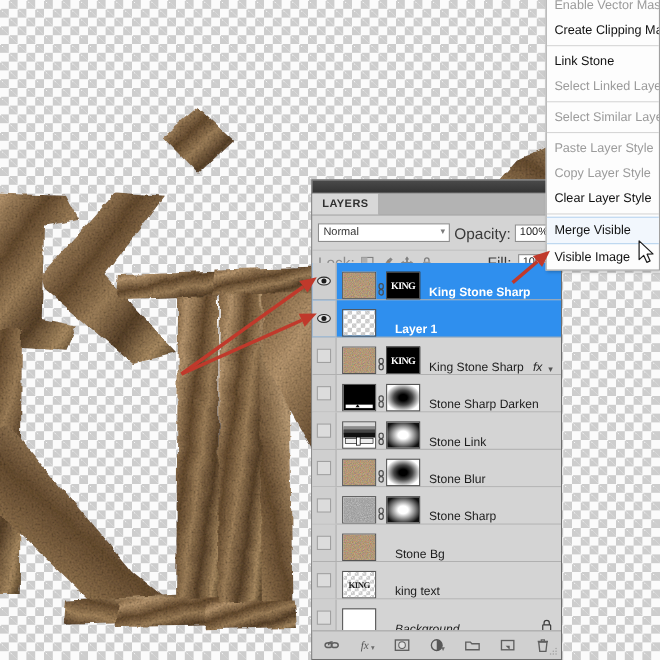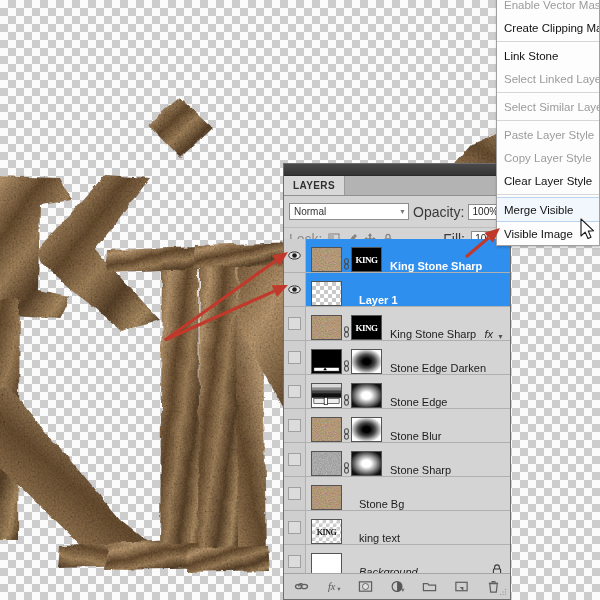--- a/index.html
+++ b/index.html
@@ -354,21 +354,21 @@
             <path d="M14 19 l2 3 h-4 z" fill="#000"></path>
           </svg>
         </div>
         <div class="chain"><svg width="7" height="12" viewBox="0 0 7 12">
             <rect x="1.6" y="0.8" width="3.8" height="5" rx="1.9" fill="none" stroke="#4a4a4a" stroke-width="1.1"></rect>
             <rect x="1.6" y="6.2" width="3.8" height="5" rx="1.9" fill="none" stroke="#4a4a4a" stroke-width="1.1"></rect>
           </svg></div>
         <div class="mask-thumb">
           <div style="width:100%;height:100%;background:radial-gradient(ellipse at 50% 50%, #000 18%, #4a4a4a 42%, #fff 78%);"></div>
         </div>
-        <div class="layer-name">Stone Edge Darken</div>
+        <div class="layer-name">Stone Sharp Darken</div>
       </div>
       <div class="layer-row">
         <div class="eye-cell">
           <div class="eye-box"></div>
         </div>
         <div class="thumb">
           <svg viewBox="0 0 31 25" preserveAspectRatio="none" style="width:100%;height:100%;display:block">
             <rect width="31" height="12" fill="#7a7a7a"></rect>
             <rect y="0" width="31" height="4" fill="#d9d9d9"></rect>
             <rect y="4" width="31" height="3" fill="#8a8a8a"></rect>
@@ -378,21 +378,21 @@
             <rect x="13" y="14.5" width="3.5" height="8" fill="#fff" stroke="#000" stroke-width="0.7"></rect>
           </svg>
         </div>
         <div class="chain"><svg width="7" height="12" viewBox="0 0 7 12">
             <rect x="1.6" y="0.8" width="3.8" height="5" rx="1.9" fill="none" stroke="#4a4a4a" stroke-width="1.1"></rect>
             <rect x="1.6" y="6.2" width="3.8" height="5" rx="1.9" fill="none" stroke="#4a4a4a" stroke-width="1.1"></rect>
           </svg></div>
         <div class="mask-thumb">
           <div style="width:100%;height:100%;background:radial-gradient(ellipse at 50% 50%, #fff 22%, #9a9a9a 48%, #111 82%);"></div>
         </div>
-        <div class="layer-name">Stone Edge</div>
+        <div class="layer-name">Stone Link</div>
       </div>
       <div class="layer-row">
         <div class="eye-cell">
           <div class="eye-box"></div>
         </div>
         <div class="thumb">
           <svg viewBox="0 0 31 25" preserveAspectRatio="none" style="width:100%;height:100%;display:block">
             <rect width="31" height="25" fill="#7d5c39"></rect>
             <filter id="tx3">
               <feTurbulence type="fractalNoise" baseFrequency="0.9" numOctaves="4" seed="9"></feTurbulence>

